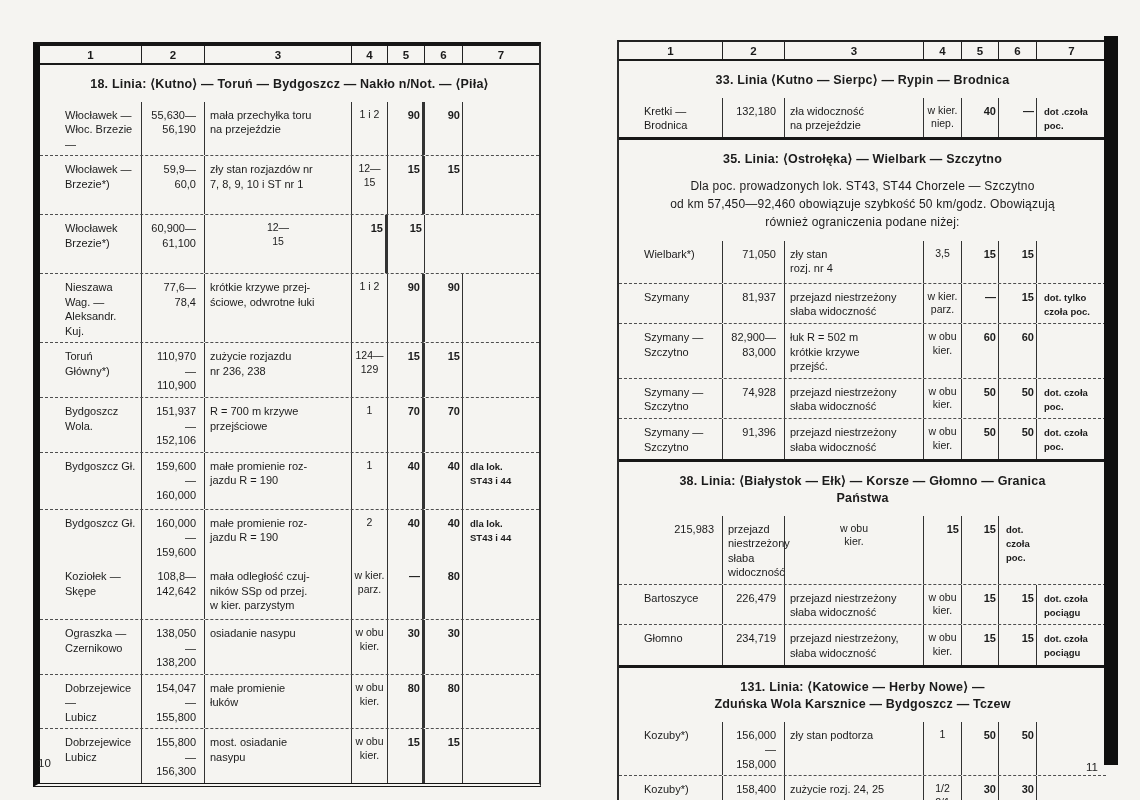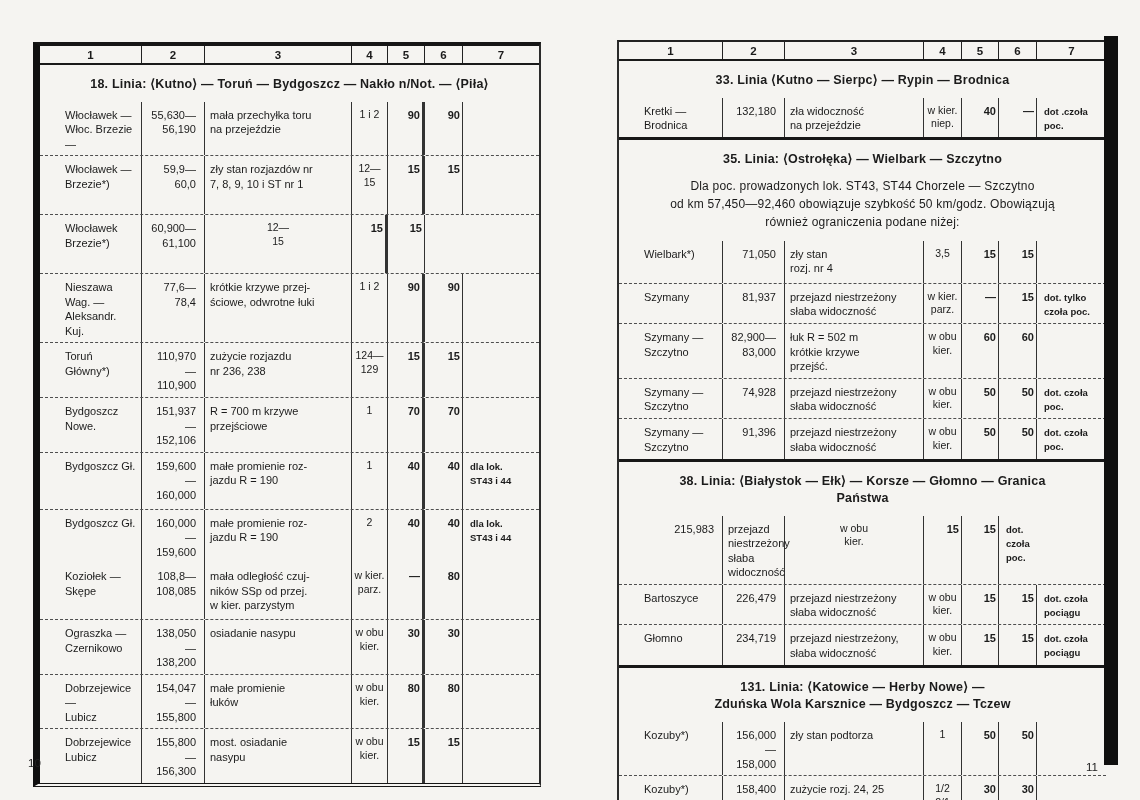--- a/index.html
+++ b/index.html
@@ -54,21 +54,21 @@
     white-space:pre-line;line-height:1.32;font-size:11px;
   }
   .c:last-child{border-right:none;}
   .st{padding-left:25px;}
   .km{text-align:right;padding-right:8px;}
   .cc{text-align:center;padding-left:2px;padding-right:2px;font-size:10.5px;}
   .b{font-weight:bold;font-size:11px;text-align:right;}
   #page-left .c5{border-right-width:3px;}
   .nt{font-size:9.5px;font-weight:bold;line-height:1.5;padding-top:7px;padding-left:7px;}
   .pageno{position:absolute;font-size:11.5px;color:#222;}
-  .pageno.pl{left:28px;top:757px;}
+  .pageno.pl{left:38px;top:757px;}
   .pageno.pr{left:1086px;top:761px;}
 </style>
 </head>
 <body>
 
 <div class="page" id="page-left">
     <div class="colhead gl">
       <div class="hc">1</div>
       <div class="hc">2</div>
       <div class="hc">3</div>
@@ -132,21 +132,21 @@
 110,900</div>
       <div class="c ds">zużycie rozjazdu
 nr 236, 238</div>
       <div class="c cc c4">124—
 129</div>
       <div class="c cc b c5">15</div>
       <div class="c cc b c6">15</div>
       <div class="c nt"></div>
     </div>
     <div class="trow gl" style="min-height: 46px;">
-      <div class="c st">Bydgoszcz Nowe.</div>
+      <div class="c st">Bydgoszcz Wola.</div>
       <div class="c km">151,937—
 152,106</div>
       <div class="c ds">R = 700 m krzywe
 przejściowe</div>
       <div class="c cc c4">1</div>
       <div class="c cc b c5">70</div>
       <div class="c cc b c6">70</div>
       <div class="c nt"></div>
     </div>
     <div class="trow gl" style="min-height: 56px;">
@@ -170,21 +170,21 @@
       <div class="c cc c4">2</div>
       <div class="c cc b c5">40</div>
       <div class="c cc b c6">40</div>
       <div class="c nt">dla lok.
 ST43 i 44</div>
     </div>
     <div class="trow gl first" style="min-height: 56px;">
       <div class="c st">Koziołek —
 Skępe</div>
       <div class="c km">108,8—
-108,085</div>
+142,642</div>
       <div class="c ds">mała odległość czuj-
 ników SSp od przej.
 w kier. parzystym</div>
       <div class="c cc c4">w kier.
 parz.</div>
       <div class="c cc b c5">—</div>
       <div class="c cc b c6">80</div>
       <div class="c nt"></div>
     </div>
     <div class="trow gl" style="min-height: 42px;">

